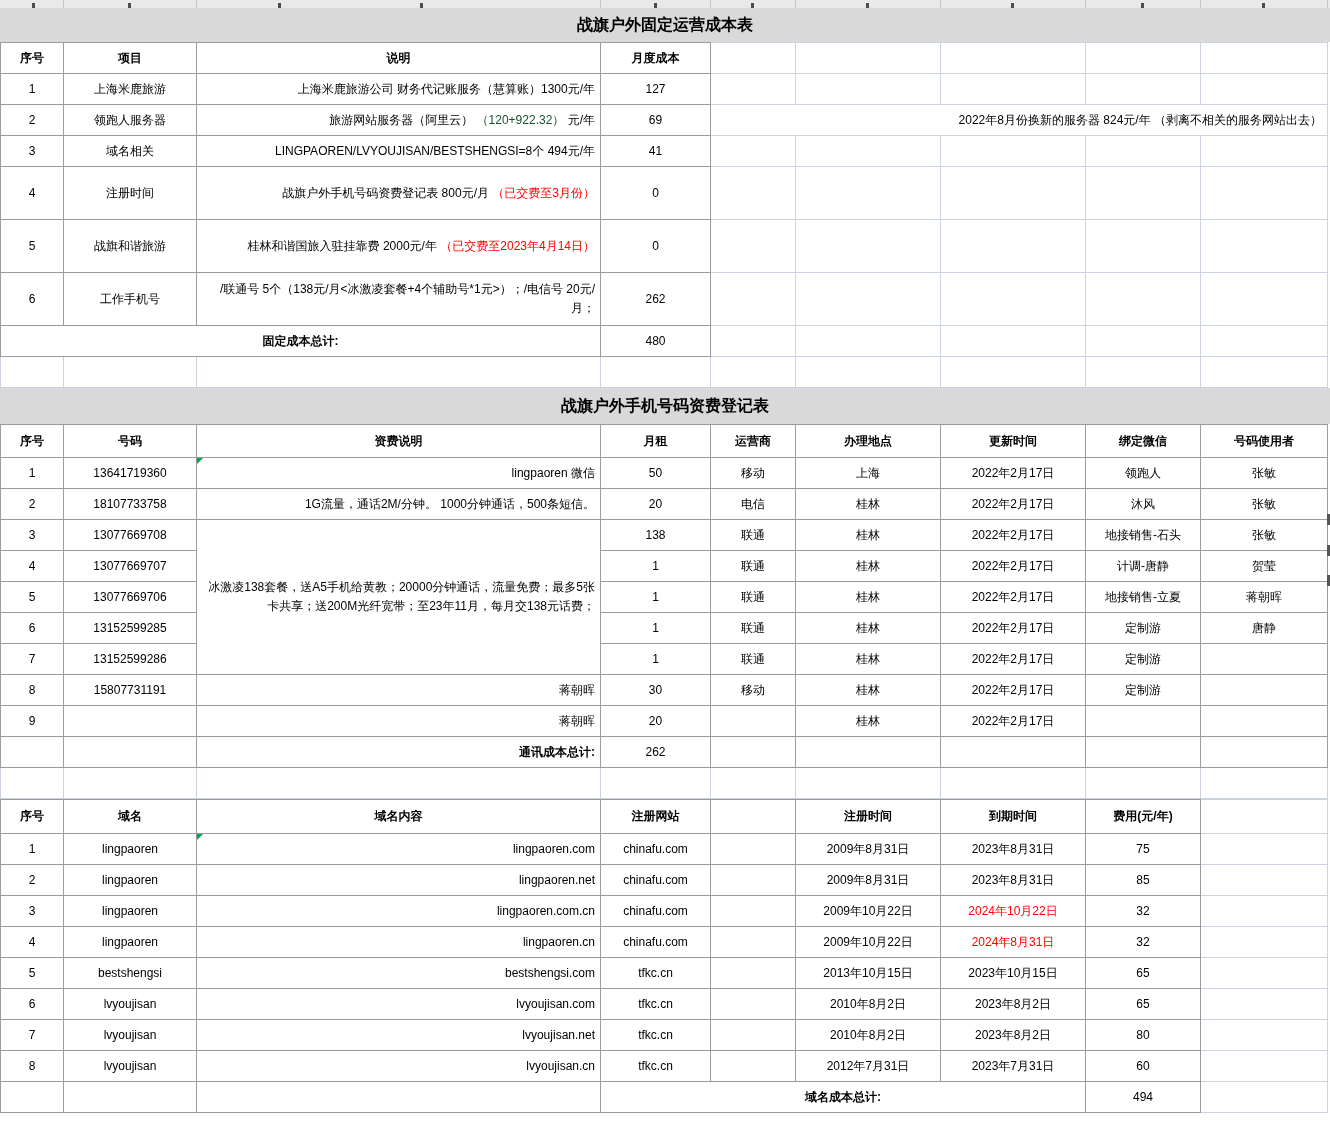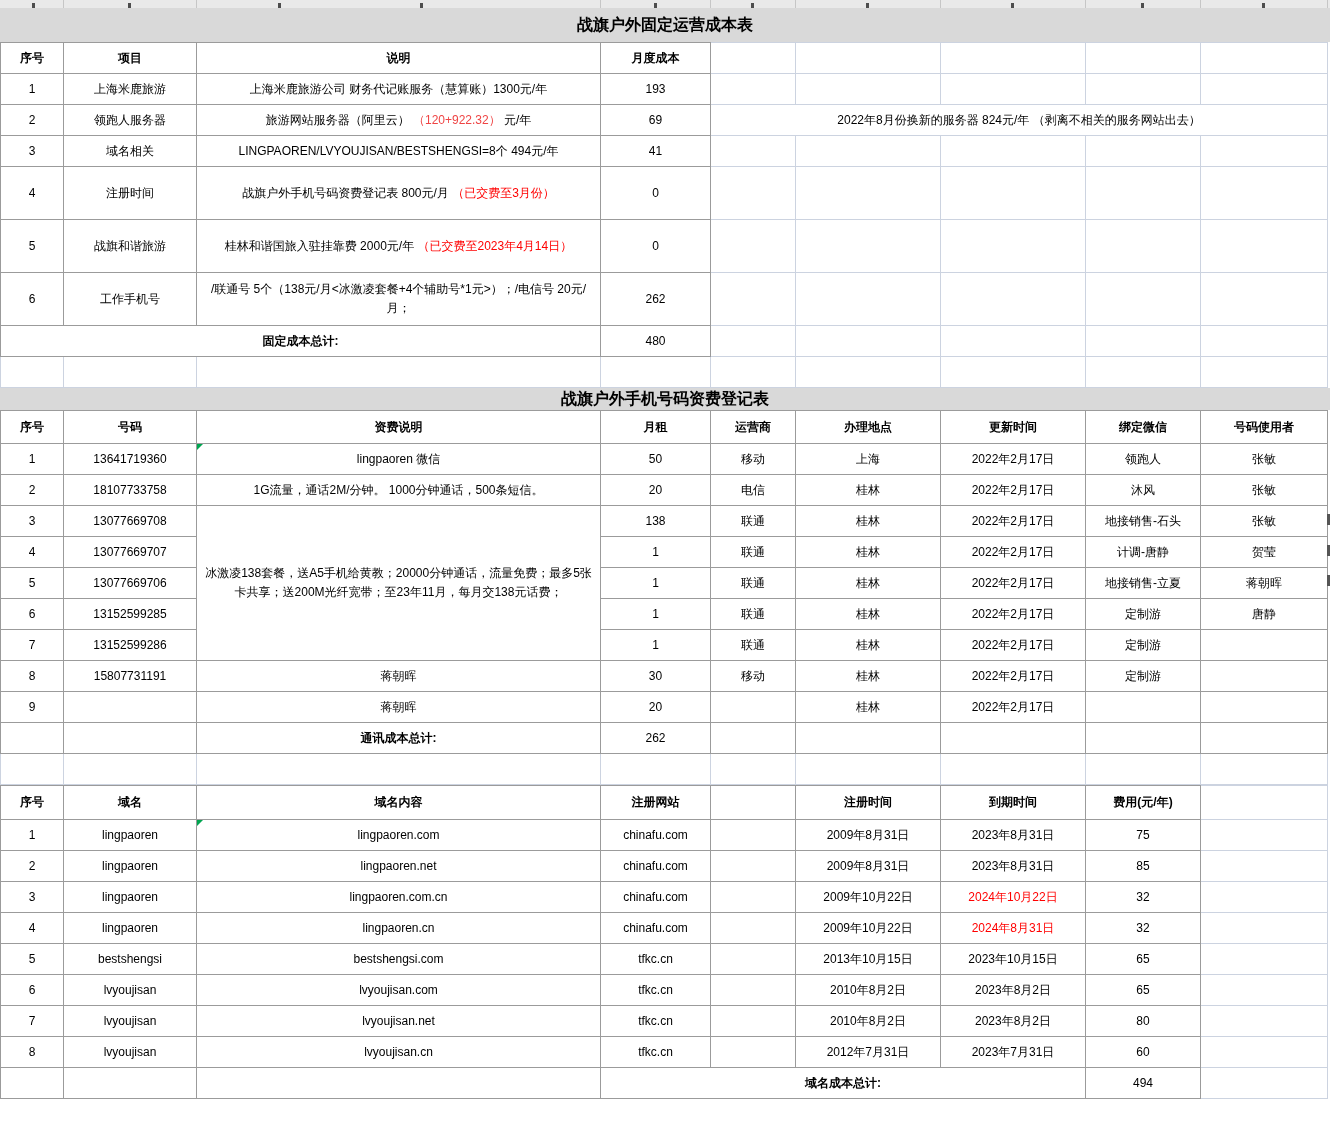--- a/index.html
+++ b/index.html
@@ -5,33 +5,33 @@
   html,body{margin:0;padding:0;background:#fff;}
   .sheet{
     position:relative;width:1330px;height:1124px;overflow:hidden;background:#fff;
     font-family:"Liberation Sans","DejaVu Sans",sans-serif;color:#000;
   }
   
   .colstrip{position:relative;height:8px;background:#e9e9e9;}
   .colstrip .sep{position:absolute;top:0;width:1px;height:8px;background:#c6c6c6;}
   .colstrip .tk{position:absolute;bottom:0;width:3px;height:5px;background:#4d4d4d;}
   .band{background:#d9d9d9;font-weight:bold;font-size:16px;text-align:center;display:flex;align-items:center;justify-content:center;width:1330px;}
-  .h34{height:34px}.h35{height:22px}
+  .h34{height:34px}.h35{height:36px}
   table{border-collapse:collapse;table-layout:fixed;width:1327px;padding-left:12px;}
   td{border:1px solid #9b9b9b;text-align:center;font-size:12px;padding:0;overflow:hidden;white-space:nowrap;height:30px;vertical-align:middle;}
   td.g{border-color:#ccd3e0;}
-  td.l{text-align:center;padding:0 5px;}
+  td.l{text-align:right;padding:0 5px;}
   td.wrap{white-space:normal;line-height:19px;}
   td.bold,.bold{font-weight:bold;}
   tr.h30>td{height:30px}
   tr.h32>td{height:32px}
   tr.h33>td{height:33px}
   tr.h52>td{height:52px}
   .red{color:#ff0000;}
-  .gray{color:#ef4444;}
+  .gray{color:#14532d;}
   .flagcell{position:relative;}
   .flag{position:absolute;left:0;top:0;width:0;height:0;border-top:6px solid #00a550;border-right:6px solid transparent;}
   .note{white-space:nowrap;overflow:visible;}
   .sliver{position:absolute;left:1327px;width:3px;height:11px;background:#555;}
 </style>
 </head>
 <body>
 
 <div class="sheet">
 
@@ -79,21 +79,21 @@
       <td class="g"></td>
           <td class="g"></td>
           <td class="g"></td>
           <td class="g"></td>
           <td class="g"></td>
     </tr>
     <tr class="h30">
       <td>1</td>
       <td>上海米鹿旅游</td>
       <td class="l">上海米鹿旅游公司 财务代记账服务（慧算账）1300元/年</td>
-      <td>193</td>
+      <td>127</td>
       <td class="g"></td>
           <td class="g"></td>
           <td class="g"></td>
           <td class="g"></td>
           <td class="g"></td>
     </tr>
     <tr class="h30">
       <td>2</td>
       <td>领跑人服务器</td>
       <td class="l"><span>旅游网站服务器（阿里云） </span><span class="gray">（120+922.32）</span><span> 元/年</span></td>

